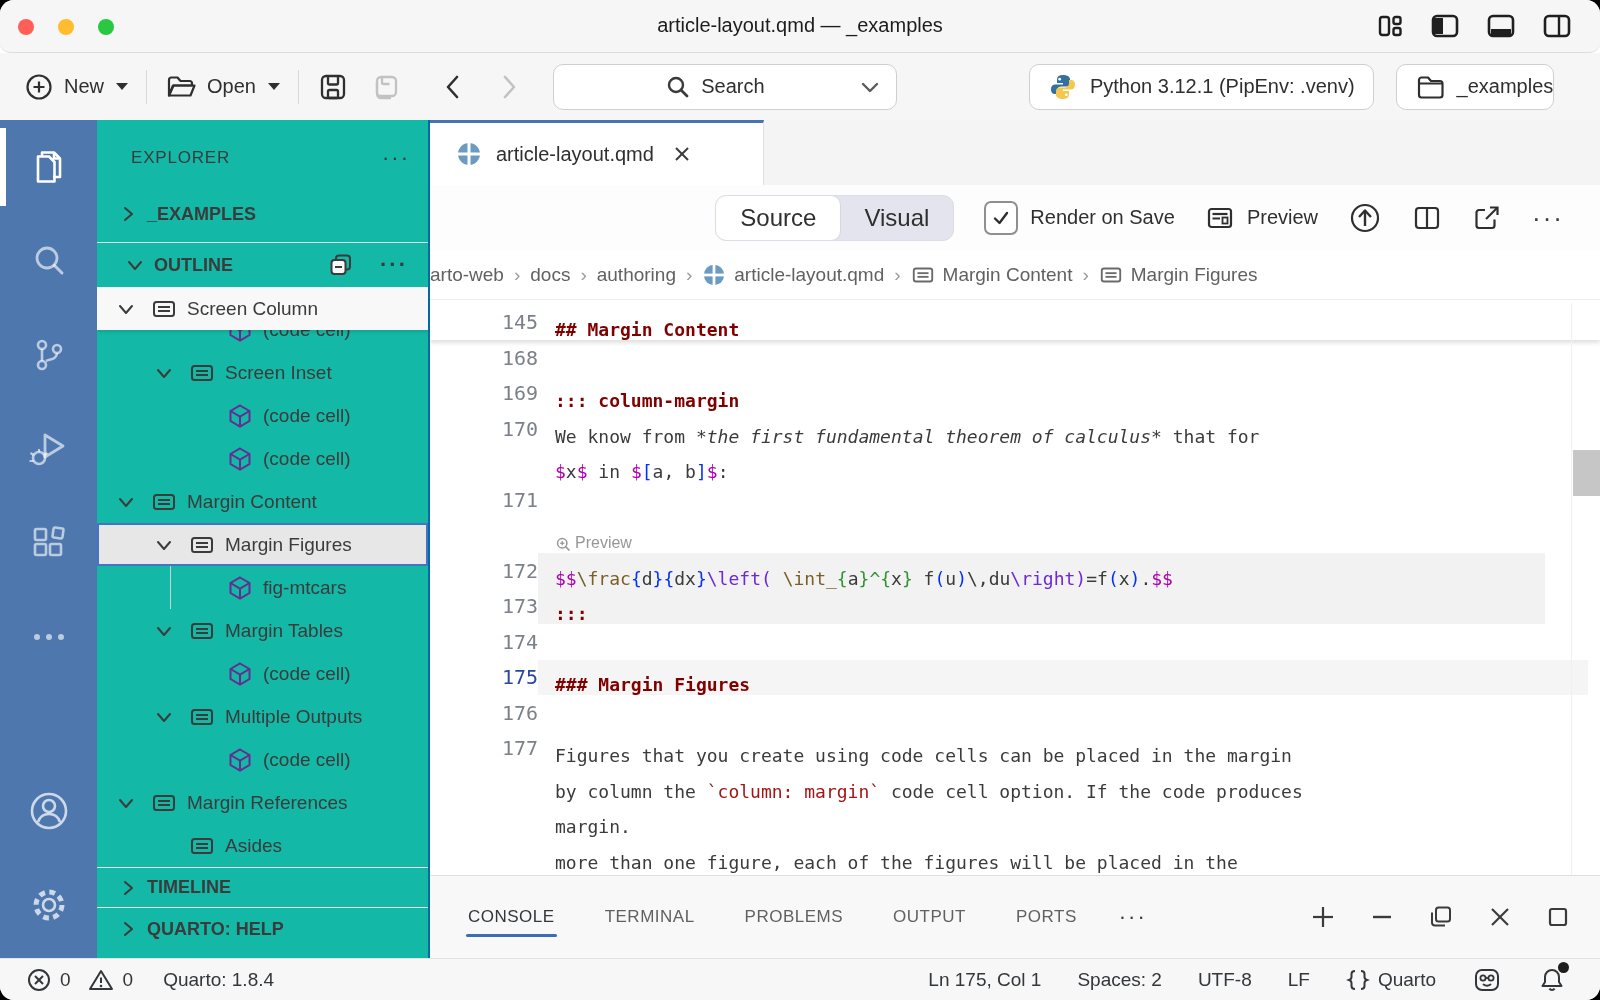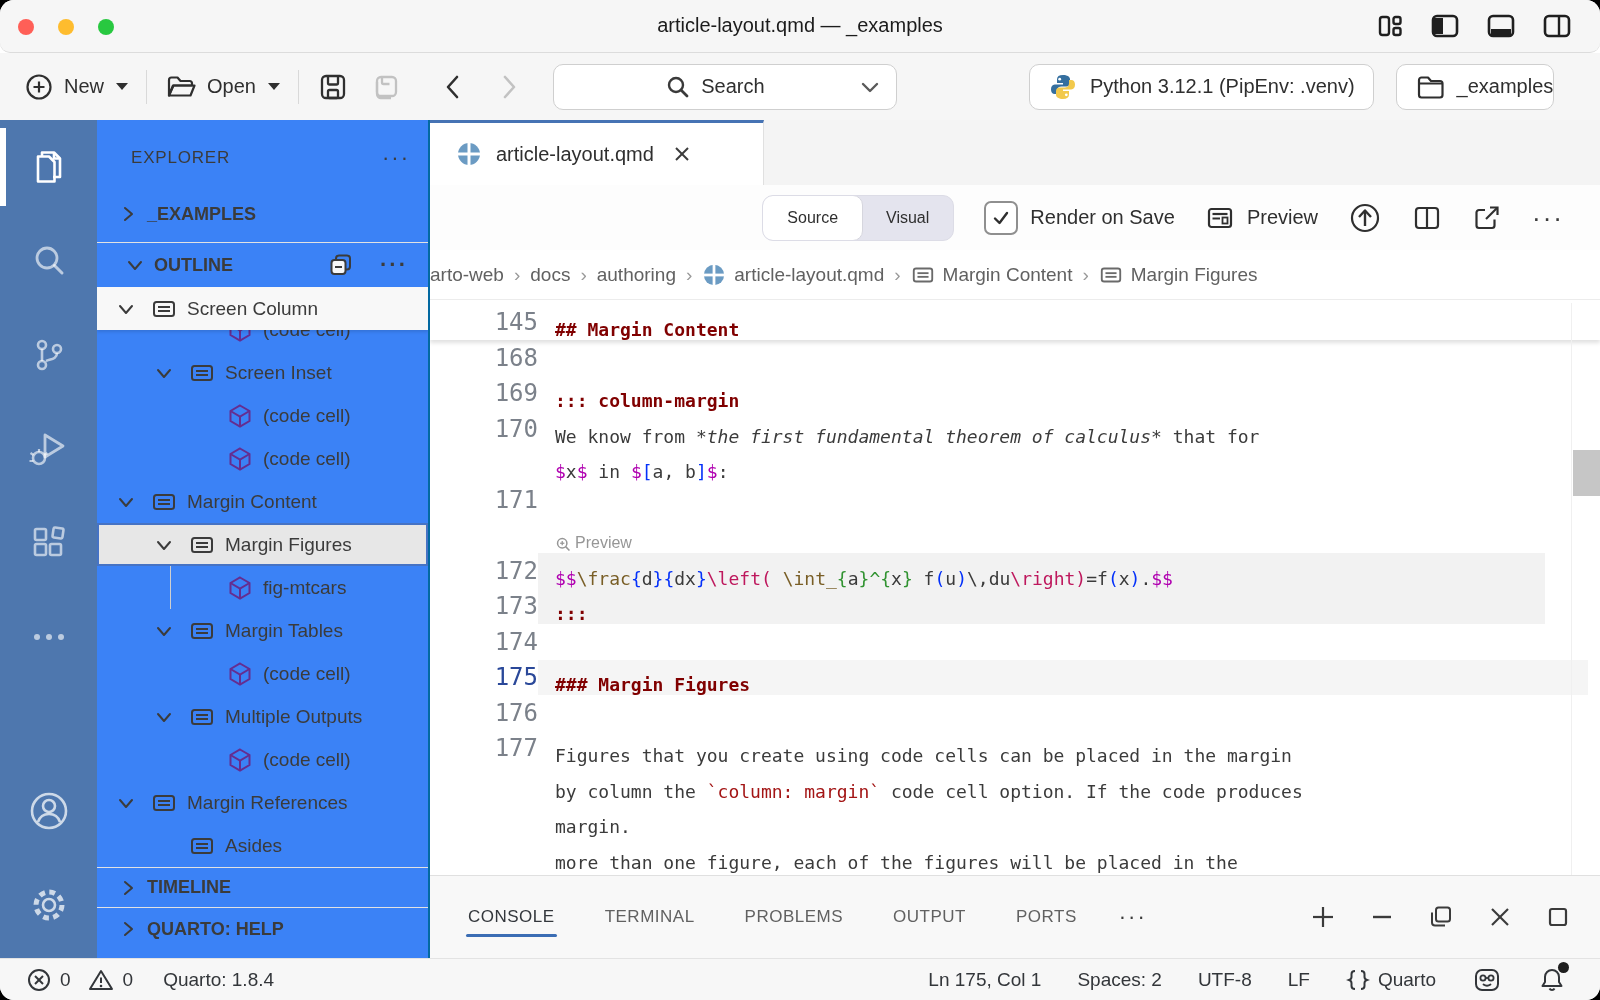--- a/index.html
+++ b/index.html
@@ -21,21 +21,21 @@
   .searchbox{display:flex;align-items:center;width:310px;height:44px;background:#fff;border:1px solid #cfcfcf;border-radius:10px;margin-left:22px;padding:0 16px;}
   .searchbox .s-label{flex:0 0 auto;color:#2f2f2f;font-size:20px;margin-left:10px;}
   .searchbox .spacer{flex:1;}
   .pill-btn{display:flex;align-items:center;gap:12px;height:44px;background:#fff;border:1px solid #cfcfcf;border-radius:10px;padding:0 18px;color:#2f2f2f;font-size:20px;margin-left:132px;white-space:nowrap;}
   .pill-btn.folder{margin-left:22px;overflow:hidden;max-width:120px;flex:0 0 auto;}
   
   .activitybar{position:absolute;left:0;top:120px;width:97px;height:838px;background:#4e77ae;}
   .ab-item{position:absolute;left:0;width:97px;height:94px;display:flex;align-items:center;justify-content:center;}
   .ab-ind{position:absolute;left:0;top:8px;width:6px;height:78px;background:#fff;}
   
-  .sidebar{position:absolute;left:97px;top:120px;width:331px;height:838px;background:#3b82f6;border-right:4px solid #0369a1;overflow:hidden;}
+  .sidebar{position:absolute;left:97px;top:120px;width:331px;height:838px;background:#14b8a6;border-right:4px solid #0369a1;overflow:hidden;}
   .sb-header{height:56px;display:flex;align-items:center;padding:10px 18px 0 34px;color:#3b3b3b;font-size:17px;letter-spacing:.8px;}
   .sb-header .dots{margin-left:auto;}
   .sb-row{height:56px;display:flex;align-items:center;padding-left:12px;font-weight:700;color:#3b3b3b;font-size:18px;}
   .sb-div{height:1px;background:#e2e2e2;}
   .outline-hd{height:44px;display:flex;align-items:center;padding-left:19px;font-weight:700;color:#3b3b3b;font-size:18px;}
   .outline-hd .hicons{margin-left:auto;display:flex;gap:26px;padding-right:20px;align-items:center;}
   .chev{width:38px;display:flex;justify-content:center;flex:0 0 auto;}
   .tree{position:relative;}
   .trow{position:relative;height:43px;display:flex;align-items:center;color:#3b3b3b;font-size:19px;white-space:nowrap;}
   .trow .ticon{width:38px;display:flex;justify-content:center;flex:0 0 auto;}
@@ -46,43 +46,43 @@
   .trow.clipped .clipinner{height:43px;display:flex;align-items:center;transform:translateY(-11px);}
   .guide{position:absolute;left:73px;top:0;bottom:0;width:1px;background:#cfcfcf;}
   .dots{color:#3b3b3b;font-size:22px;letter-spacing:2px;line-height:10px;}
   
   .editor{position:absolute;left:430px;top:120px;width:1170px;height:755px;background:#fff;}
   .tabstrip{position:absolute;left:0;top:0;width:1170px;height:65px;background:#f4f4f4;border-bottom:1px solid #e0e0e0;}
   .tab{position:absolute;left:0;top:0;height:65px;width:334px;background:#fff;border-top:3px solid #4673b4;border-right:1px solid #e0e0e0;display:flex;align-items:center;padding:0 18px 0 26px;box-sizing:border-box;}
   .tab .tname{font-size:20px;color:#2f2f2f;margin:0 18px 0 14px;}
   .ctrlrow{position:absolute;left:0;top:65px;width:1170px;height:65px;background:#fdfdfd;display:flex;align-items:center;justify-content:flex-end;gap:30px;padding-right:36px;box-sizing:border-box;}
   .seg{display:flex;background:#e4e4ee;border-radius:11px;height:44px;align-items:stretch;overflow:hidden;border:1px solid #dcdce6;}
-  .seg .opt{display:flex;align-items:center;padding:0 24px;font-size:16px;color:#2f2f2f;}
+  .seg .opt{display:flex;align-items:center;padding:0 24px;font-size:24px;color:#2f2f2f;}
   .seg .opt.on{background:#fff;border-radius:10px;border:1px solid #d6d6de;margin:-1px;}
   .chk{width:30px;height:30px;border:2px solid #8f8f8f;border-radius:7px;background:#fff;display:flex;align-items:center;justify-content:center;}
   .ctrl-lab{font-size:20px;color:#2f2f2f;}
   .ctrl-item{display:flex;align-items:center;gap:12px;}
   .breadcrumbs{position:absolute;left:0;top:130px;width:1170px;height:50px;display:flex;align-items:center;gap:8px;color:#616161;font-size:19px;white-space:nowrap;overflow:hidden;border-bottom:1px solid #ececec;box-sizing:border-box;}
   .bc-sep{color:#9a9a9a;font-size:19px;margin:0 2px;}
   .bc-item{display:flex;align-items:center;gap:8px;}
   
   .codearea{position:absolute;left:0;top:183px;width:1170px;height:572px;background:#fff;overflow:hidden;font-family:"DejaVu Sans Mono",monospace;}
   .sticky{position:absolute;left:0;top:0;width:1170px;height:37px;background:#fff;box-shadow:0 3px 4px rgba(0,0,0,.12);display:flex;align-items:center;z-index:5;}
   .lines{position:absolute;left:0;top:37px;width:1170px;}
   .lrow{display:flex;height:35.5px;align-items:center;}
-  .lnum{width:108px;text-align:right;flex:0 0 auto;color:#7b818a;font-size:24px;font-family:"DejaVu Sans Mono",monospace;}
+  .lnum{width:108px;text-align:right;flex:0 0 auto;color:#7b818a;font-size:20px;font-family:"DejaVu Sans Mono",monospace;}
   .lnum.active{color:#2a4899;}
   .lcode{padding-left:17px;font-size:18px;white-space:pre;flex:1;height:100%;display:flex;align-items:flex-end;}
   .lrow.hl .lcode{background:#f2f2f2;margin-right:55px;}
   .lrow.cur .lcode{background:#f5f5f5;margin-right:12px;}
   .lrow.lens .lcode{font-family:"Liberation Sans",sans-serif;font-size:16px;color:#969696;align-items:flex-end;padding-bottom:2px;}
   .lens-ico{margin-right:3px;position:relative;top:1px;}
   .c-def{color:#3b3b3b}.c-head{color:#800000;font-weight:700}
   .c-ital{color:#3b3b3b;font-style:italic}.c-dol{color:#b000b0}
-  .c-cmd{color:#795e26}.c-bb{color:#0431fa}.c-cb{color:#be185d}
+  .c-cmd{color:#795e26}.c-bb{color:#0431fa}.c-cb{color:#6d28d9}
   .c-bg{color:#319331}.c-code{color:#a31515}
   .vscroll{position:absolute;right:0;top:183px;width:28px;height:572px;border-left:1px solid #f0f0f0;z-index:6;}
   .vthumb{position:absolute;left:1px;right:0;top:147px;height:46px;background:#c6c6c6;}
   
   .panel{position:absolute;left:430px;top:875px;width:1170px;height:83px;background:#f8f8f8;border-top:1px solid #e0e0e0;box-sizing:border-box;display:flex;align-items:center;}
   .ptabs{display:flex;gap:46px;padding-left:36px;align-items:center;}
   .ptab{font-size:17px;letter-spacing:.5px;color:#616161;position:relative;padding:14px 2px;}
   .ptab.on{color:#33373c;}
   .ptab.on::after{content:"";position:absolute;left:0;right:0;bottom:4px;height:3px;background:#3b6db4;border-radius:2px;}
   .picons{margin-left:auto;display:flex;gap:34px;padding-right:30px;align-items:center;}

